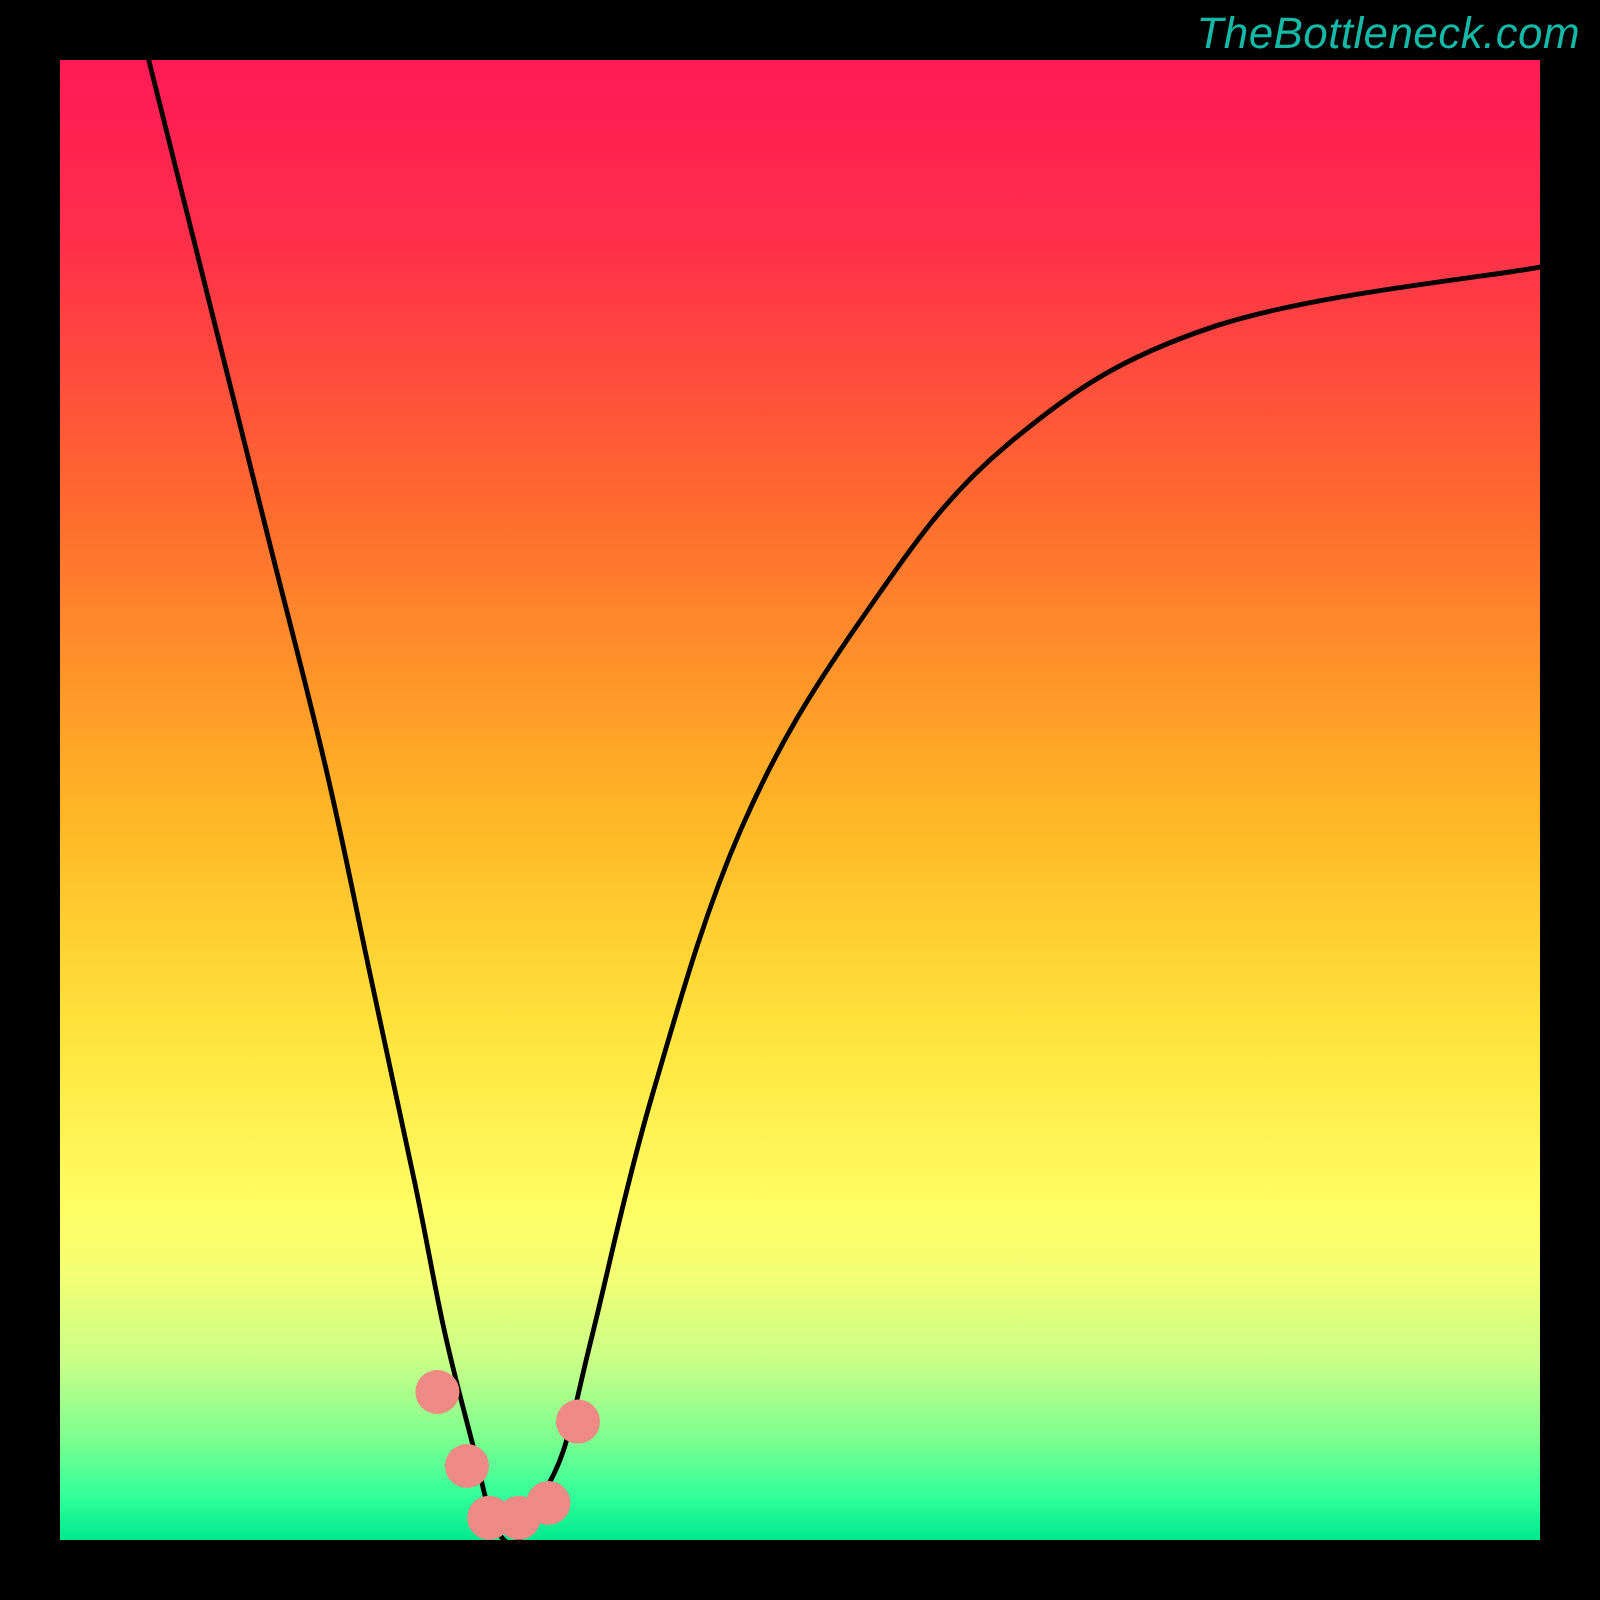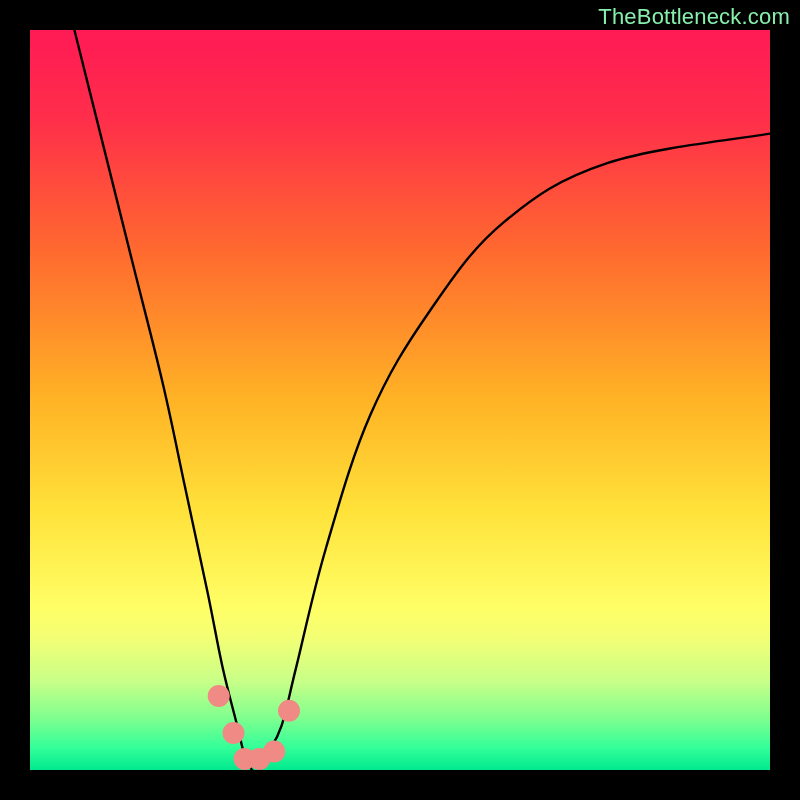--- a/index.html
+++ b/index.html
@@ -16,25 +16,26 @@
     top: 0;
     left: 0;
     width: 800px;
     height: 800px;
     background: #000;
   }
   .watermark {
     position: absolute;
     top: 4px;
     right: 10px;
-    color: #86efac;
+    color: #14b8a6;
     font-size: 22px;
     font-weight: 400;
     letter-spacing: 0.2px;
     z-index: 20;
+    font-style: italic;
   }
   svg {
     position: absolute;
     top: 0;
     left: 0;
   }
 </style>
 </head>
 <body>
 

